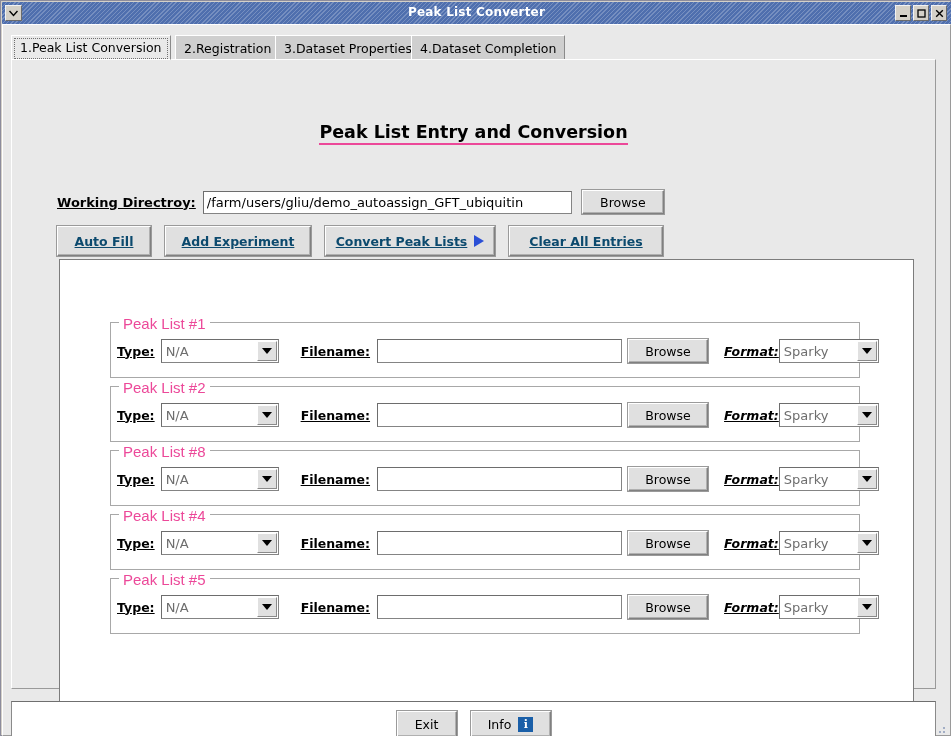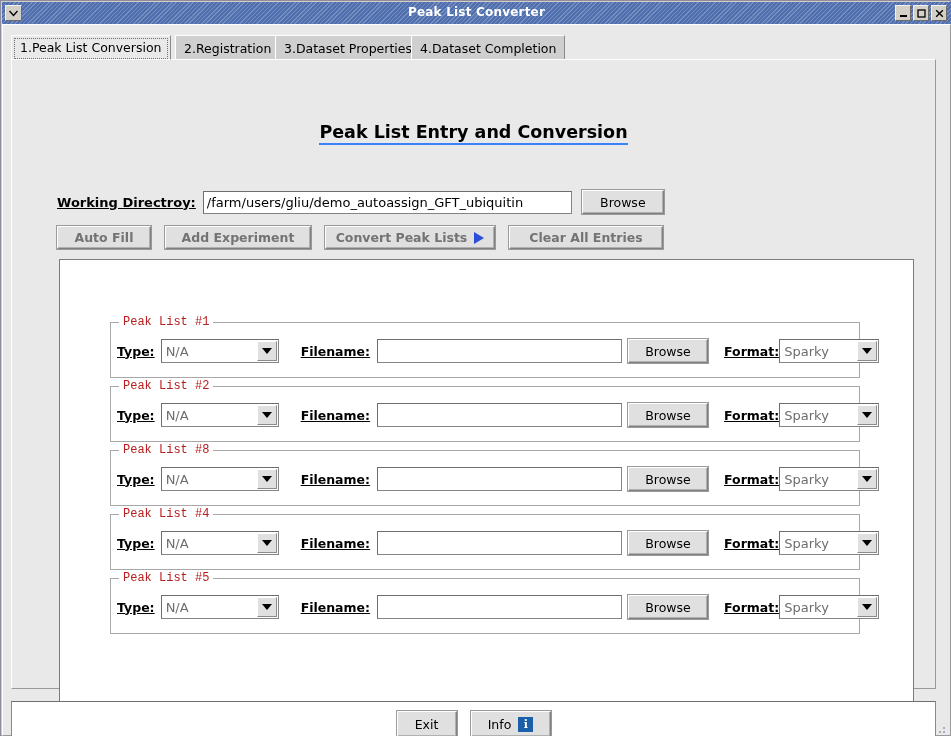--- a/index.html
+++ b/index.html
@@ -166,21 +166,21 @@
     position: absolute;
     left: 0; right: 0;
     top: 62px;
     text-align: center;
     font-size: 17.5px;
     font-weight: bold;
     color: #000000;
     font-family: "DejaVu Sans", sans-serif;
   }
   .page-title span {
-    border-bottom: 2px solid #3b82f6;
+    border-bottom: 2px solid #ec4899;
     padding-bottom: 1px;
   }
 
   
   .wd-row {
     position: absolute;
     left: 45px;
     top: 130px;
     display: flex;
     align-items: center;
@@ -233,26 +233,27 @@
 
   
   .action-row {
     position: absolute;
     left: 45px;
     top: 166px;
     display: flex;
     align-items: center;
   }
   .action-btn {
-    height: 23px;
-    color: #737373;
+    height: 30px;
+    color: #0c4a6e;
     font-weight: bold;
     font-size: 12.5px;
     margin-right: 14px;
     white-space: nowrap;
+    text-decoration: underline;
   }
   #btn-autofill { width: 94px; }
   #btn-addexp { width: 146px; }
   #btn-clear { width: 154px; }
   #btn-convert { width: 170px; }
   .arrow-right {
     margin-left: 7px;
     display: inline-block;
     width: 0; height: 0;
     border-top: 6px solid transparent;
@@ -281,23 +282,23 @@
     box-sizing: border-box;
     border: 1px solid #a8a8a8;
     background: transparent;
   }
   .group-legend {
     position: absolute;
     left: 8px;
     top: -8px;
     background: #ffffff;
     padding: 0 4px;
-    font-size: 12px;
-    color: #b91c1c;
-    font-family: Liberation Mono, monospace;
+    font-size: 15px;
+    color: #ec4899;
+    font-family: Liberation Sans, sans-serif;
     white-space: nowrap;
   }
   .row-line {
     position: absolute;
     left: 6px;
     top: 16px;
     display: flex;
     align-items: center;
   }
   .fld-label {
@@ -357,21 +358,21 @@
   .fname-input {
     width: 245px;
     height: 24px;
     margin-left: 7px;
   }
   .browse-btn {
     width: 80px;
     height: 24px;
     margin-left: 6px;
   }
-  .format-label { margin-left: 16px; }
+  .format-label { margin-left: 16px; font-style: italic; }
 
   
   .bottom-bar {
     position: absolute;
     left: 8px;
     top: 676px;
     width: 925px;
     height: 46px;
     box-sizing: border-box;
     background: #ffffff;

